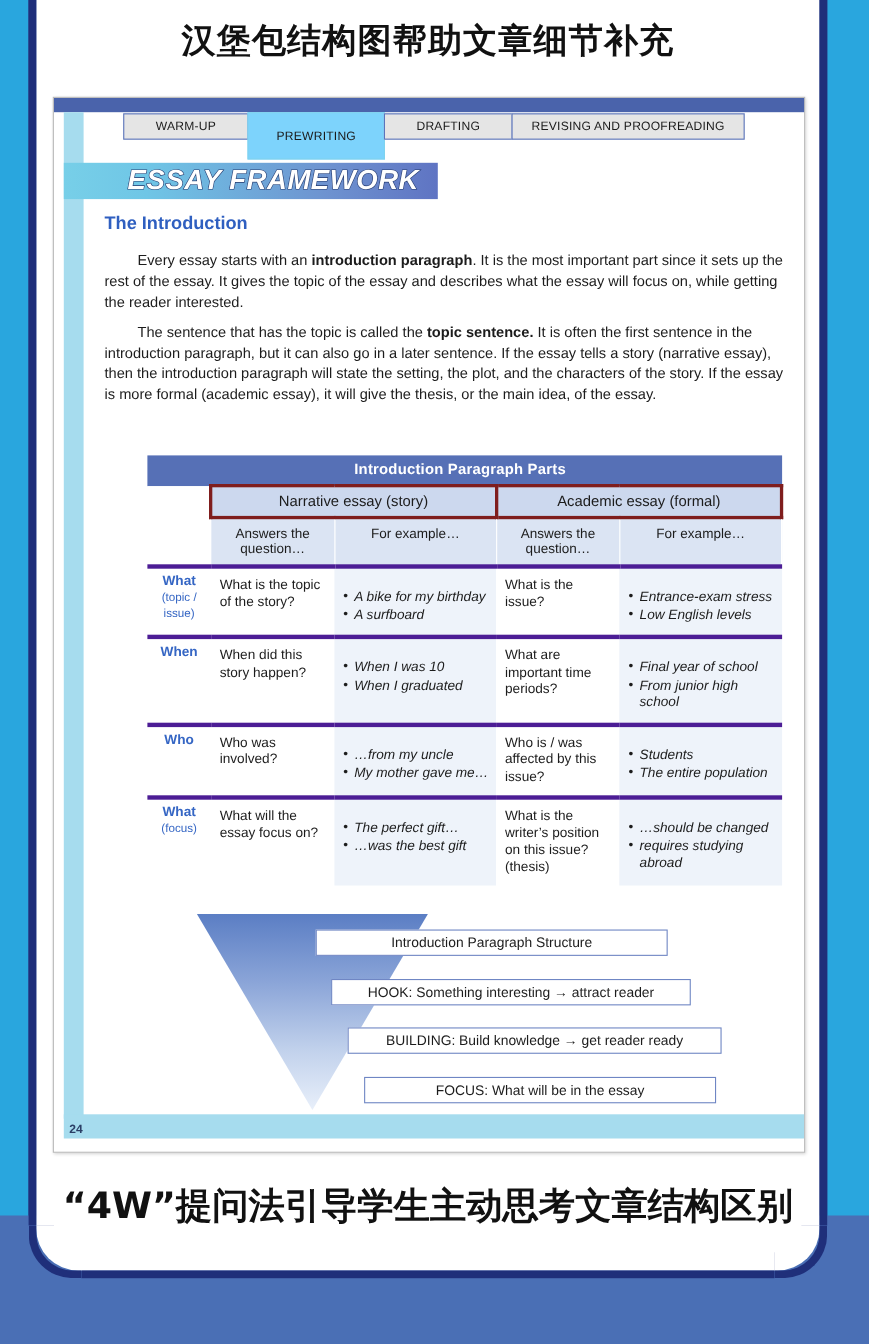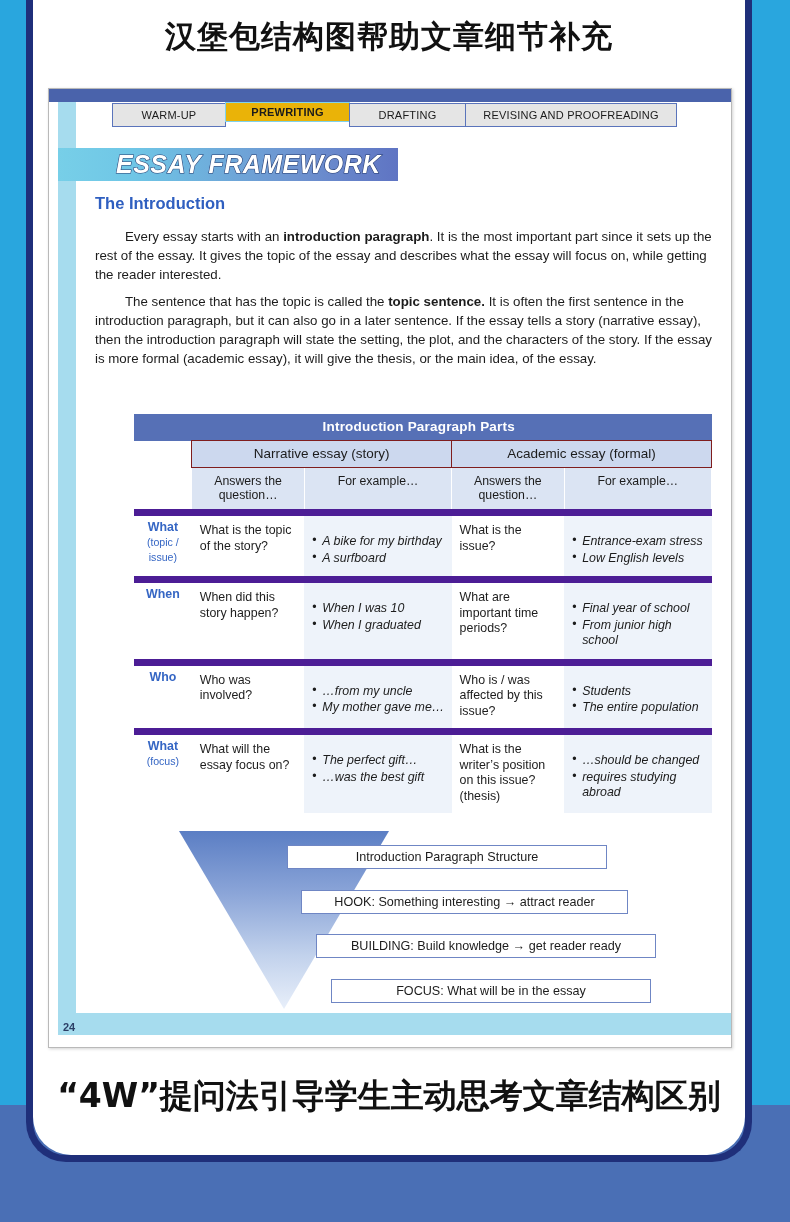--- a/index.html
+++ b/index.html
@@ -179,24 +179,24 @@
     align-items: center;
     justify-content: center;
     font-size: 11px;
     color: #1b1b1b;
     letter-spacing: .2px;
     margin-right: -1px;
     padding: 0 14px;
     white-space: nowrap;
   }
   .tab.active {
-    background: #eab308;
-    font-weight: bold;
+    background: #7dd3fc;
+    font-weight: normal;
     border-color: #7fd2ee;
-    height: 20px;
+    height: 43px;
     margin-top: -1px;
   }
   .tab.w1 { width: 114px; }
   .tab.w2 { width: 125px; }
   .tab.w3 { width: 117px; }
   .tab.w4 { width: 212px; }
 
   
   #banner-row {
     position: absolute;
@@ -260,21 +260,21 @@
     text-align: center;
     padding: 5px 8px 6px 0;
     letter-spacing: .2px;
   }
   .t-group {
     background: #ccd8ee;
     color: #1c1c1c;
     font-size: 13.5px;
     text-align: center;
     padding: 5px 0 6px 0;
-    border: 1px solid #7f1d1d;
+    border: 3px solid #7f1d1d;
   }
   .t-sub {
     background: #dbe4f3;
     color: #1c1c1c;
     font-size: 12.3px;
     text-align: center;
     padding: 6px 4px 7px 4px;
     border: 1px solid #ffffff;
     line-height: 14px;
   }
@@ -313,21 +313,21 @@
     width: 148px;
   }
   .t-e ul { list-style: none; }
   .t-e li { position: relative; padding-left: 10px; margin-bottom: 1px; }
   .t-e li::before {
     content: "\2022";
     position: absolute;
     left: 0; top: -1px;
     font-style: normal;
   }
-  tr.rowline > td { border-top: 7px solid #4c1d95; }
+  tr.rowline > td { border-top: 4px solid #4c1d95; }
   .rowA .t-q, .rowA .t-key { background: #ffffff; }
   .rowA .t-e { background: #eef3fa; }
 
   
   #funnel-wrap {
     position: absolute;
     left: 130px; top: 742px;
     width: 540px; height: 190px;
     z-index: 5;
   }

